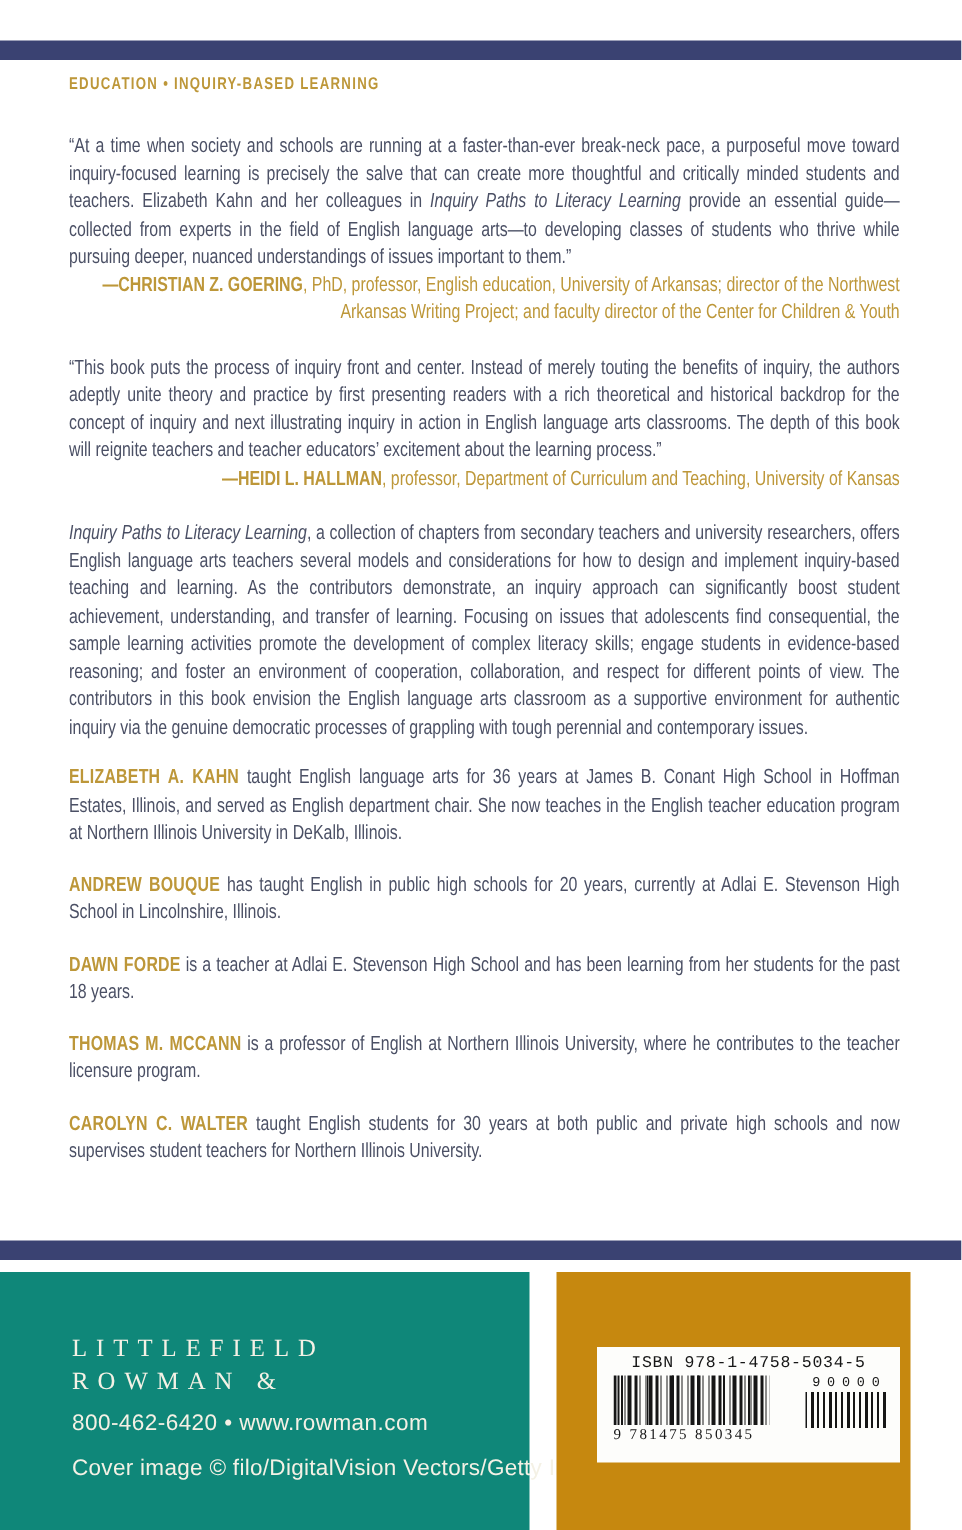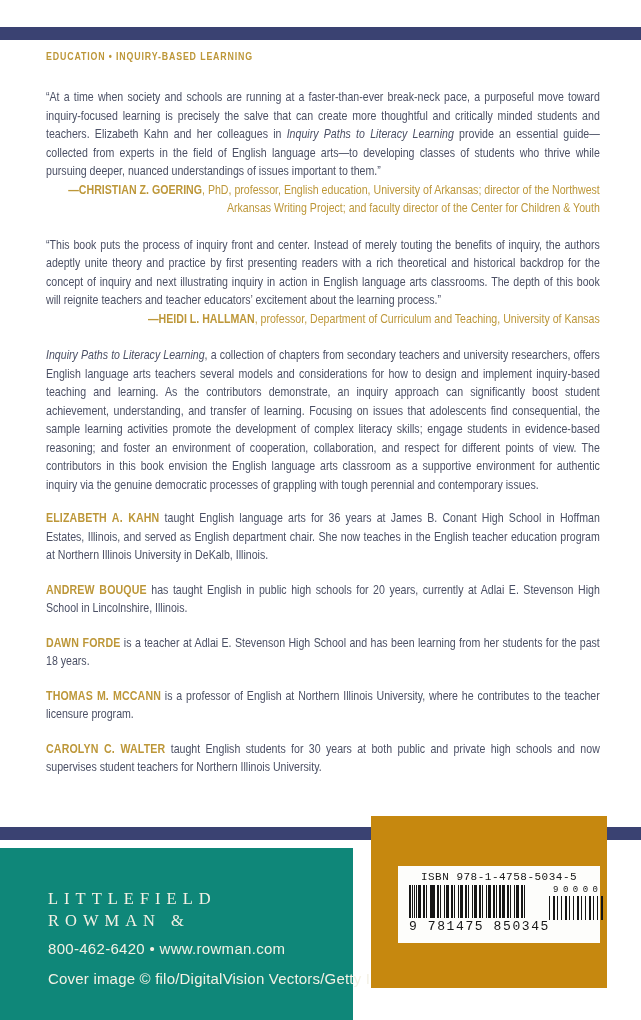--- a/index.html
+++ b/index.html
@@ -73,21 +73,21 @@
   .pub-contact {
     position: absolute; left: 48px; top: 92px;
     font-size: 15px; letter-spacing: 0.3px; white-space: nowrap;
   }
   .cover-credit {
     position: absolute; left: 48px; top: 122px;
     font-size: 15px; letter-spacing: 0.2px; white-space: nowrap;
   }
 
   .gold-panel {
-    position: absolute; left: 371px; top: 816px;
+    position: absolute; left: 371px; top: 848px;
     width: 236px; height: 172px;
     background: var(--gold_panel);
   }
   .isbn-box {
     position: absolute; left: 27px; top: 50px;
     width: 202px; height: 77px;
     background: #fdfdfb;
     padding-top: 5px;
   }
   .isbn-label {
@@ -105,22 +105,22 @@
     background:
       repeating-linear-gradient(90deg,
         var(--barcode_ink) 0 2px, transparent 2px 3px,
         var(--barcode_ink) 3px 4px, transparent 4px 7px,
         var(--barcode_ink) 7px 8px, transparent 8px 9px,
         var(--barcode_ink) 9px 12px, transparent 12px 14px),
       repeating-linear-gradient(90deg,
         transparent 0 5px, var(--barcode_ink) 5px 6px, transparent 6px 17px);
   }
   .ean-digits {
-    font-family: Liberation Mono, monospace;
-    font-size: 13px; letter-spacing: 1.6px;
+    font-family: Liberation Serif, serif;
+    font-size: 10px; letter-spacing: 1.6px;
     color: var(--barcode_ink);
     margin-top: 1px; white-space: nowrap;
   }
   .addon { width: 58px; margin-left: 24px; }
   .addon-digits {
     font-family: "Liberation Mono", "DejaVu Sans Mono", monospace;
     font-size: 9px; letter-spacing: 4.5px;
     color: var(--barcode_ink);
     text-align: center; white-space: nowrap;
     padding-left: 4px;

